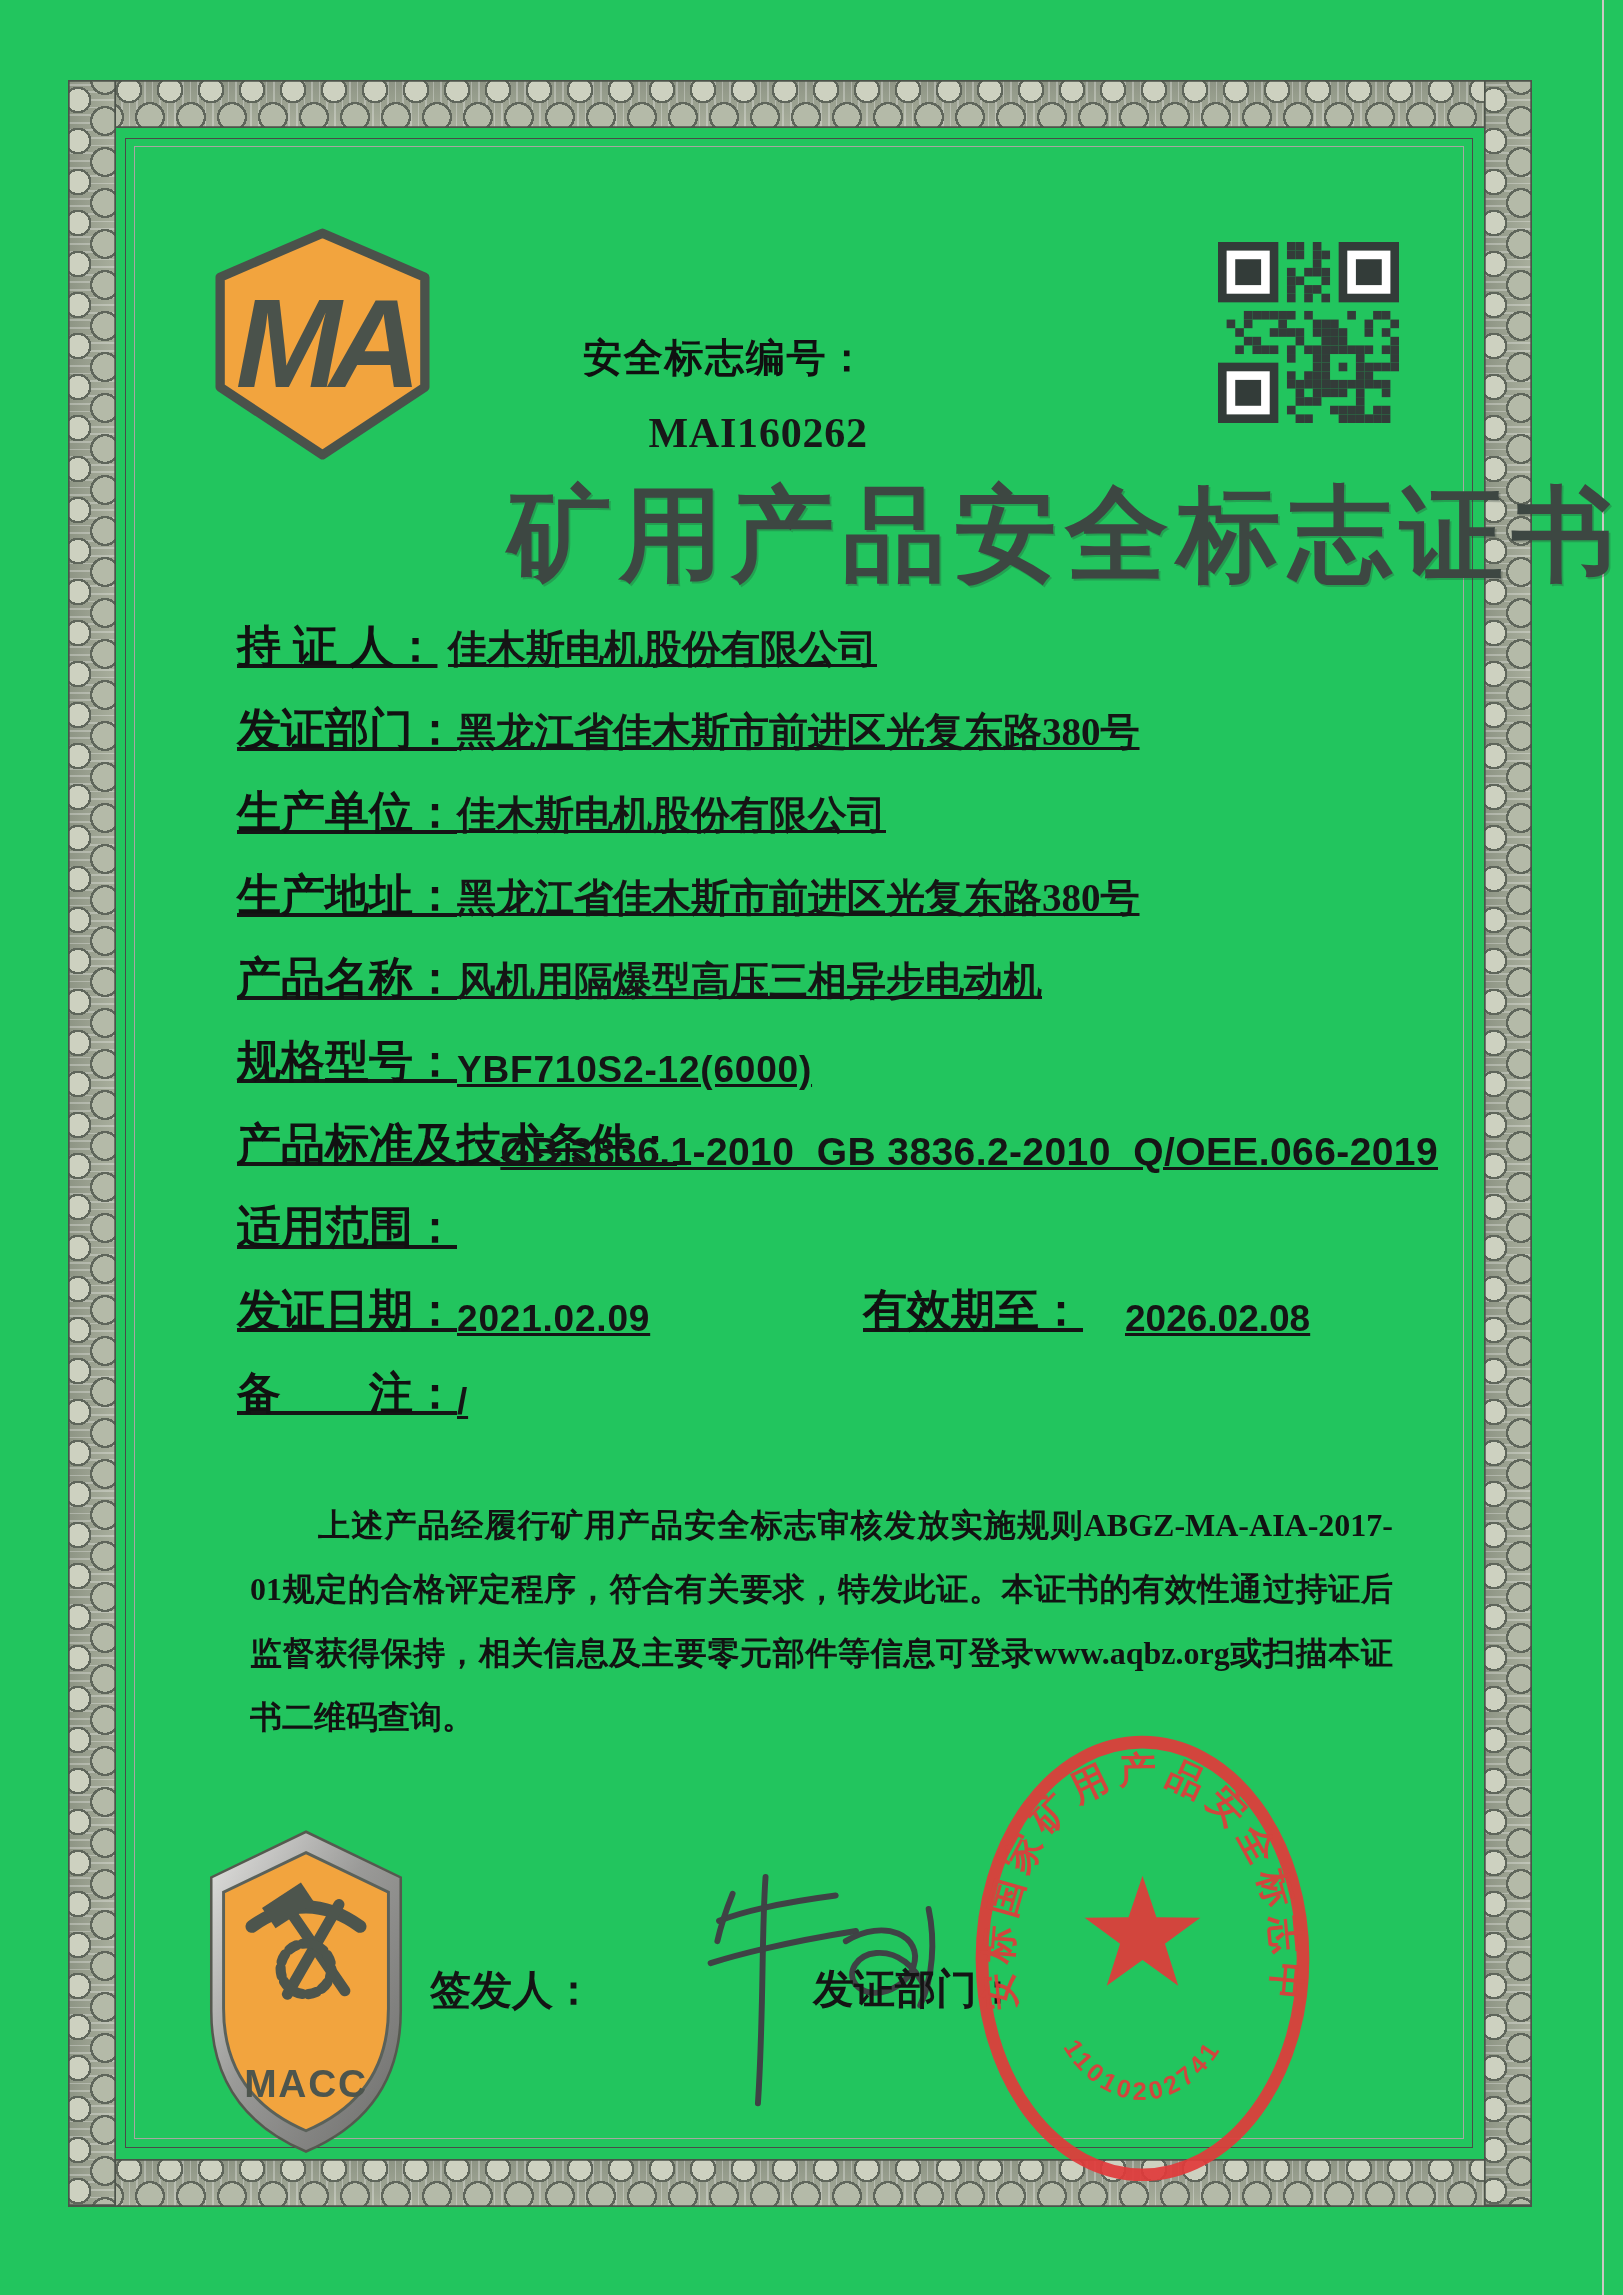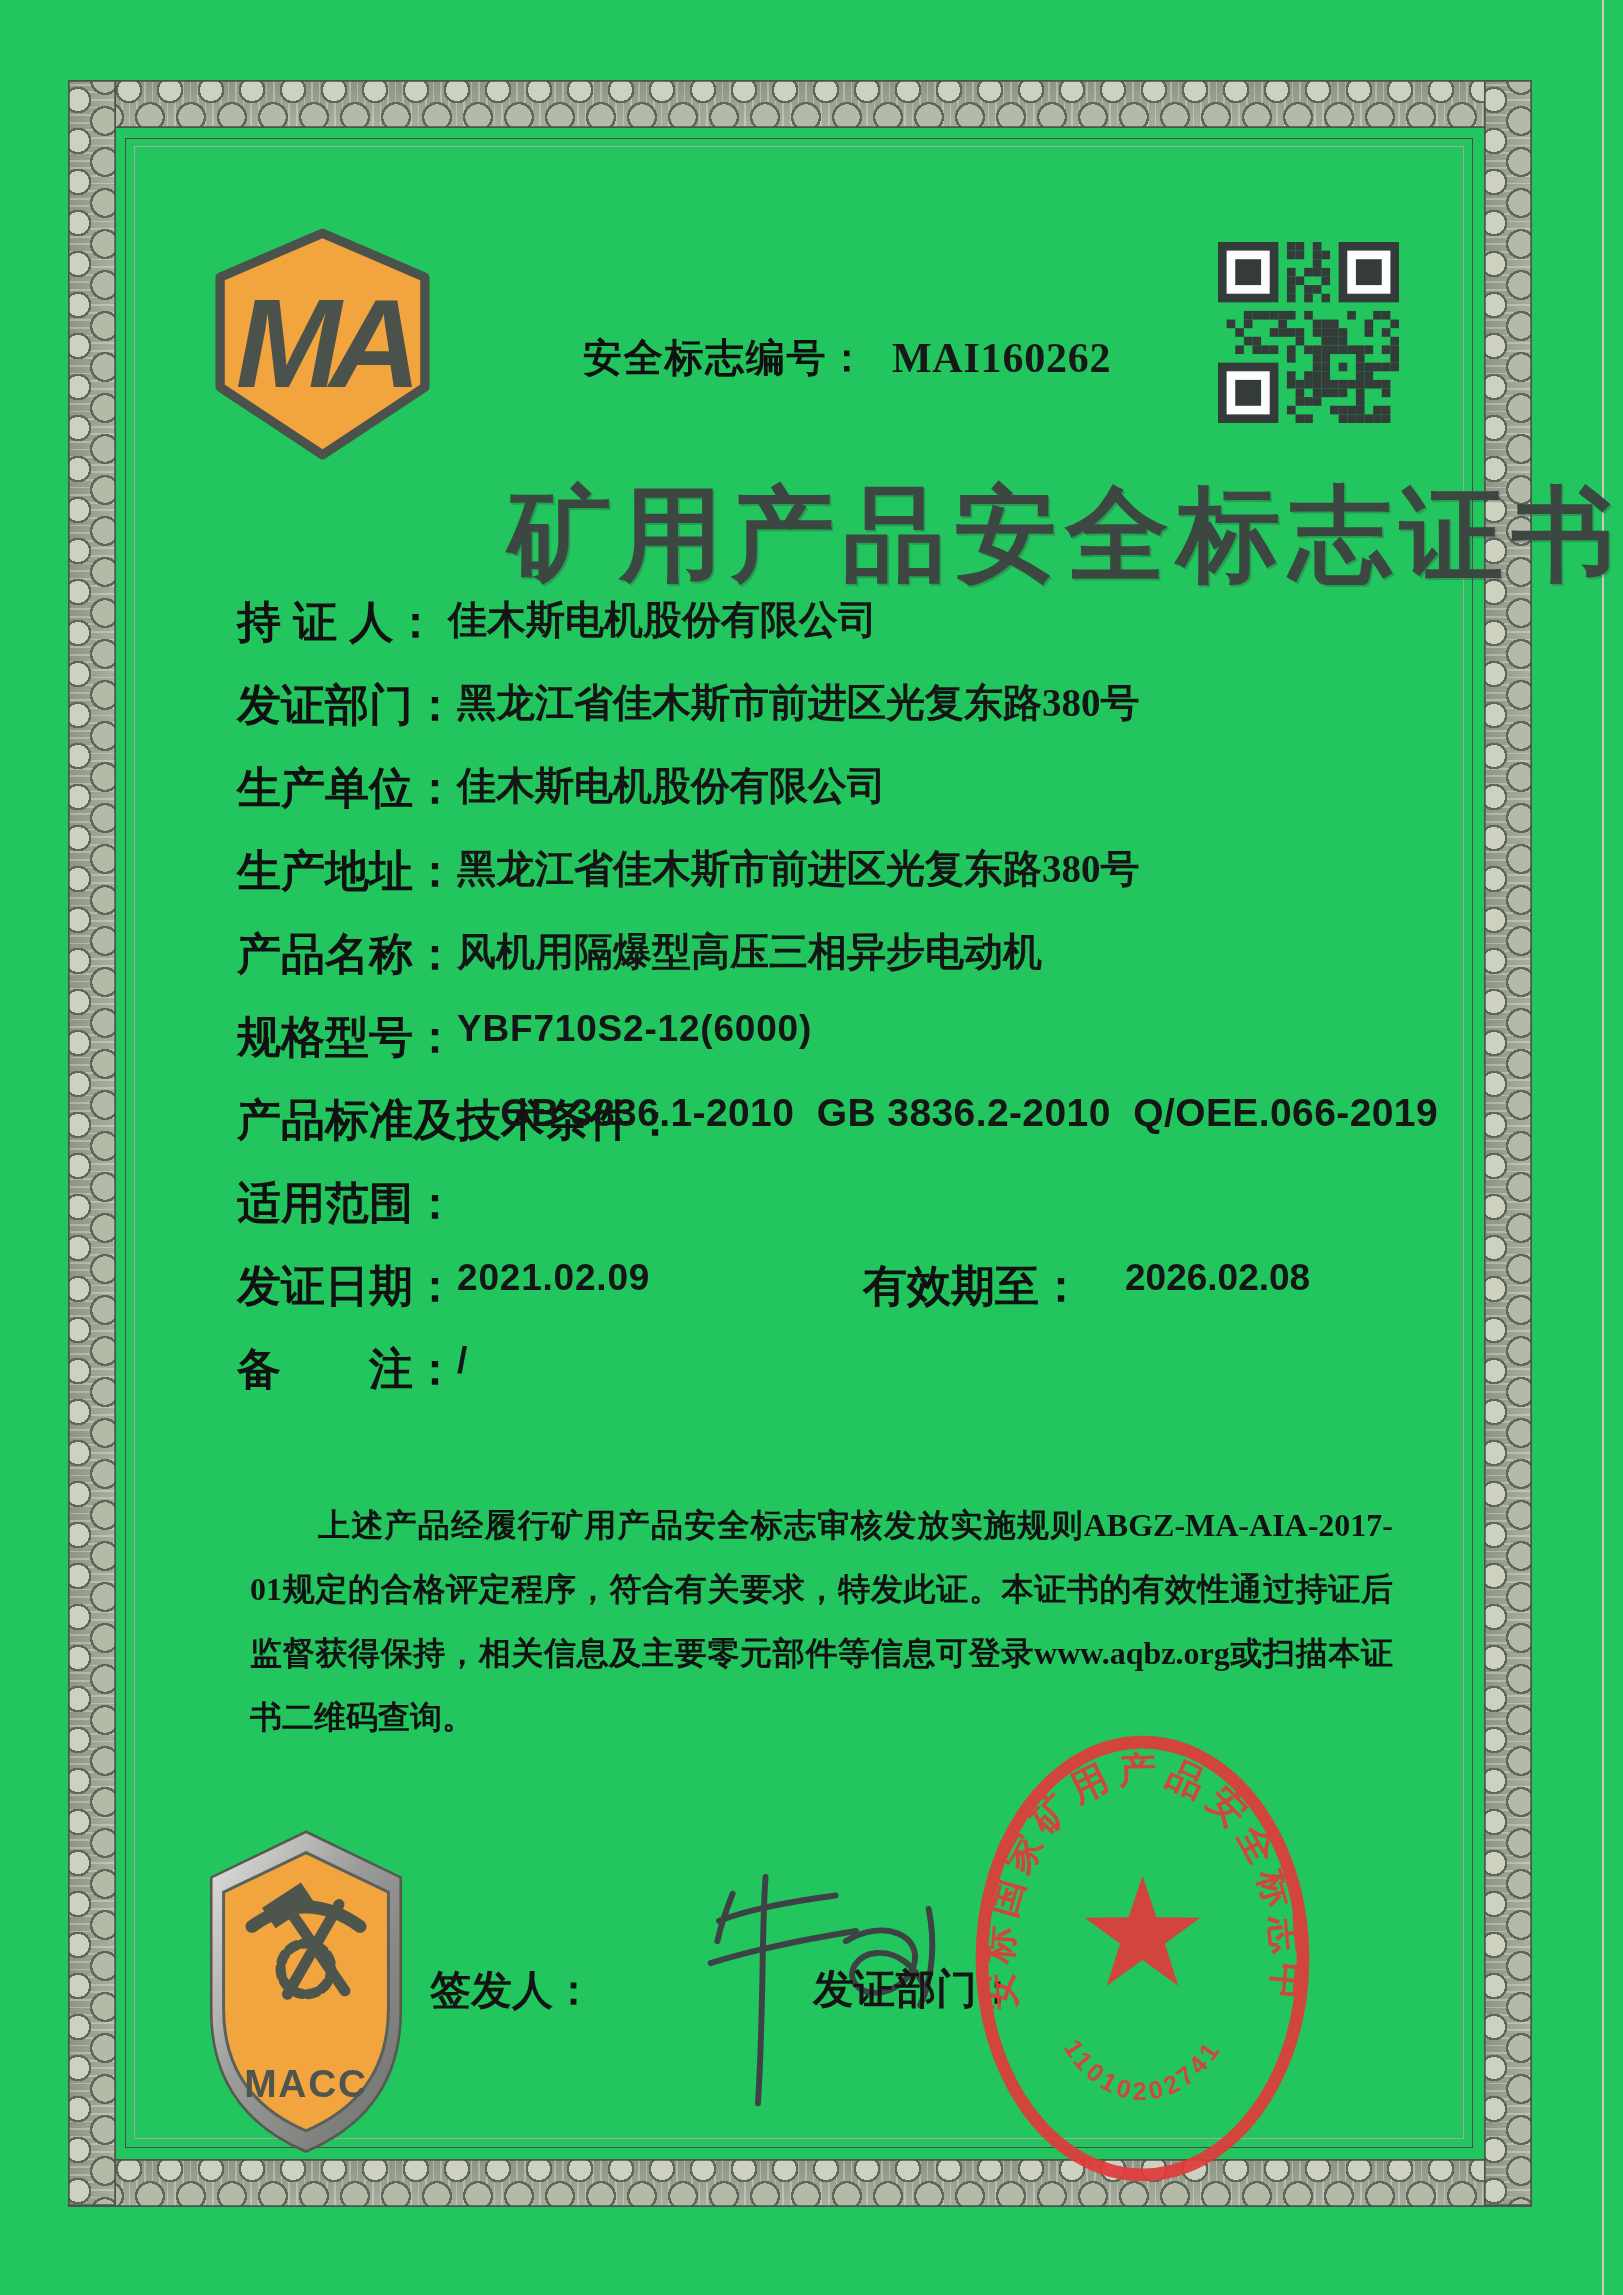--- a/index.html
+++ b/index.html
@@ -25,32 +25,32 @@
       repeating-linear-gradient(0deg,rgba(255,255,255,.28) 0 1.7px,rgba(0,0,0,0) 1.7px 7.6px),
       linear-gradient(90deg,#8d9484,#a9af9d);
     background-size:48px 41px,48px 41px,48px 41px,auto,auto;}
   .band-top{top:80px;} .band-bottom{top:2159px;}
   .band-left{left:68px;} .band-right{left:1484px;}
   .frame-line1{position:absolute;left:125px;top:138px;right:150px;bottom:147px;border:1.7px solid #4a4a48;}
   .frame-line2{position:absolute;left:134px;top:146px;right:159px;bottom:156px;border:0.8px solid #a7a7a2;}
 
   
   .ma-logo{position:absolute;left:210px;top:228px;width:225px;height:232px;}
-  .certno-line{position:absolute;left:583px;top:331px;display:flex;align-items:center;gap:24px;}
+  .certno-line{position:absolute;left:583px;top:331px;display:flex;align-items:flex-end;gap:24px;flex-direction:column;}
   .certno-label{font-size:39px;font-weight:bold;letter-spacing:1.7px;color:#101010;}
   .certno-value{font-family:"Liberation Serif",serif;font-size:42px;font-weight:bold;letter-spacing:0.8px;color:#181818;}
   .qr{position:absolute;left:1218px;top:242px;width:181px;height:181px;}
 
   .doc-title{position:absolute;left:0;top:467px;width:100%;text-align:right;
     font-family:"Liberation Serif",serif;font-weight:900;font-size:103px;letter-spacing:8.5px;
     color:#3d4742;text-shadow:1.7px 1.7px 0 rgba(40,50,45,.25);}
 
   
   .fields{position:absolute;left:237px;top:593px;width:1201px;}
-  .frow{height:83px;display:flex;align-items:flex-start;}
+  .frow{height:83px;display:flex;align-items:flex-end;text-decoration:underline;}
   .flabel{font-size:44px;font-weight:bold;white-space:pre;color:#111;min-width:211px;}
   .fvalue{font-family:"Liberation Serif",serif;font-size:39px;font-weight:bold;white-space:pre;color:#151515;}
   .fvalue.alnum{font-family:"Liberation Sans",sans-serif;font-size:37px;letter-spacing:0.8px;}
   .frow.standards .flabel{min-width:0;margin-right:30px;}
   .frow.standards .fvalue{font-family:"Liberation Sans",sans-serif;font-size:39px;letter-spacing:0.4px;}
   .frow.dates .fvalue{min-width:203px;}
   .frow.dates .flabel2{font-size:44px;font-weight:bold;white-space:pre;color:#111;margin-left:203px;}
   .frow.dates .fvalue2{font-family:"Liberation Sans",sans-serif;font-size:37px;font-weight:bold;margin-left:42px;}
 
   

